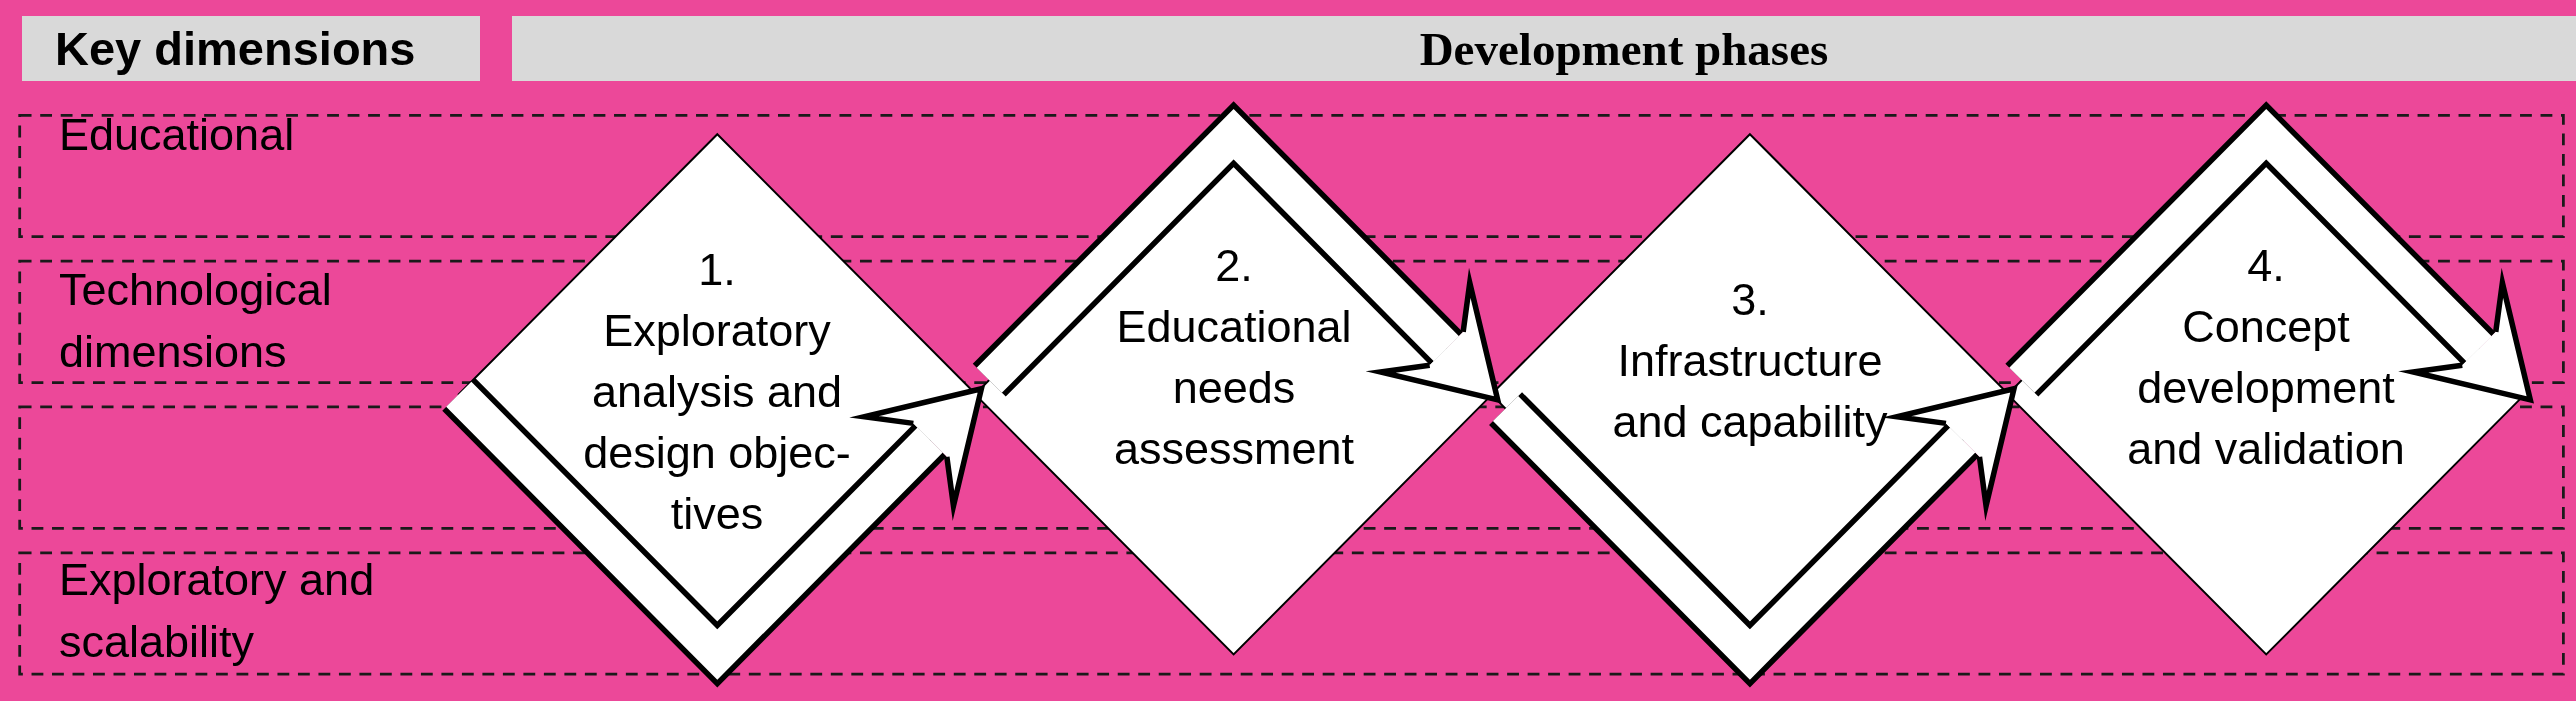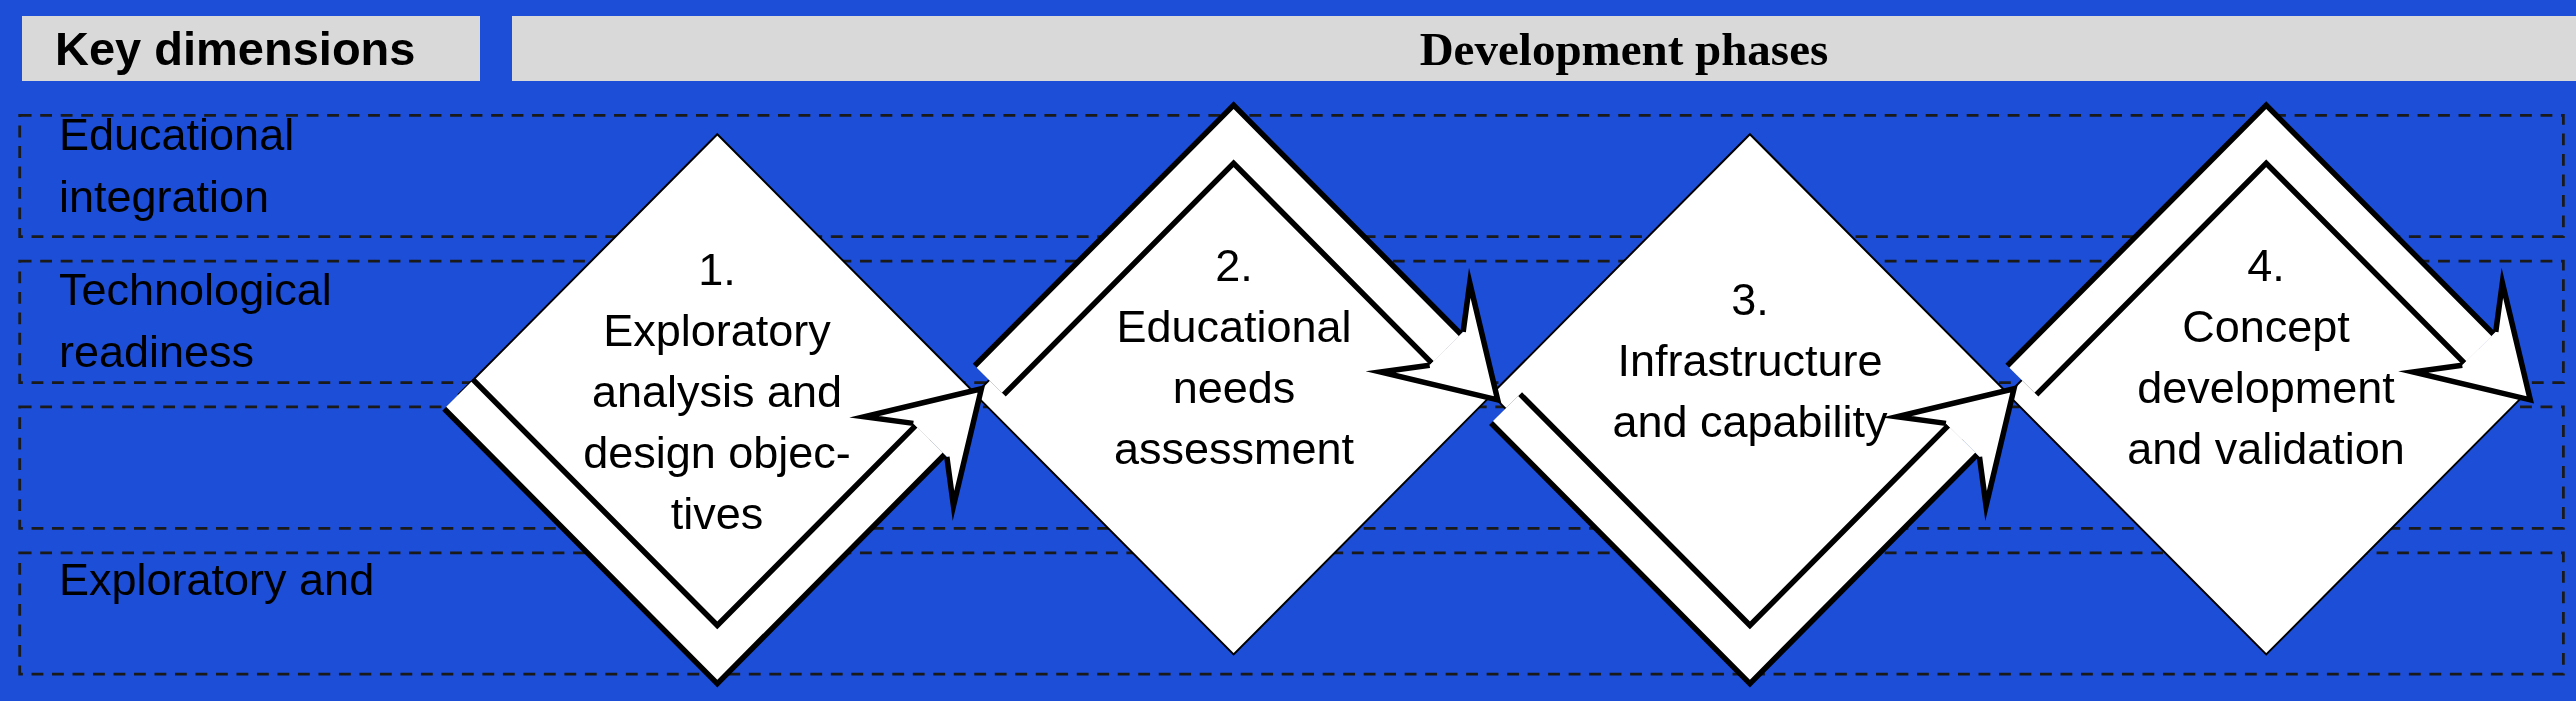--- a/index.html
+++ b/index.html
@@ -1,20 +1,20 @@
 <!DOCTYPE html>
 <html style="font-size:12.6px"><head>
 <meta charset="utf-8">
 <style>
   html, body { margin: 0; padding: 0; background: #ffffff; }
   .stage {
     position: relative;
     width: 2576px;
     height: 702px;
-    background: #1d4ed8;
+    background: #ec4899;
     font-family: "Liberation Sans", "DejaVu Sans", sans-serif;
     color: #000000;
     overflow: hidden;
   }
   .hdr {
     position: absolute;
     top: 16px;
     height: 65px;
     background: #d9d9d9;
     display: flex;
@@ -89,28 +89,28 @@
     <g fill="#ffffff" stroke="#000000" stroke-width="7" stroke-linejoin="miter" stroke-miterlimit="12">
       <path d="M1201.2,579.3 L1209.6,641.5 L1245,493 L1096.5,528.4 L1158.7,536.8"></path>
       <path d="M1856.2,420.7 L1864.6,358.5 L1900,507 L1751.5,471.6 L1813.7,463.2"></path>
       <path d="M2511.2,579.3 L2519.6,641.5 L2555,493 L2406.5,528.4 L2468.7,536.8"></path>
       <path d="M3166.2,420.7 L3174.6,358.5 L3210,507 L3061.5,471.6 L3123.7,463.2"></path>
     </g>
   </svg>
 
   <div class="rlabel" style="top:104px">
     <div>Educational</div>
-    <div>integration</div>
   </div>
   <div class="rlabel" style="top:259px">
     <div>Technological</div>
-    <div>readiness</div>
+    <div>dimensions</div>
   </div>
   <div class="rlabel" style="top:549px">
     <div>Exploratory and</div>
+    <div>scalability</div>
   </div>
 
   <div class="dlabel" style="left:717px;top:239px">
     <div>1.</div>
     <div>Exploratory</div>
     <div>analysis and</div>
     <div>design objec-</div>
     <div>tives</div>
   </div>
   <div class="dlabel" style="left:1234px;top:235px">

